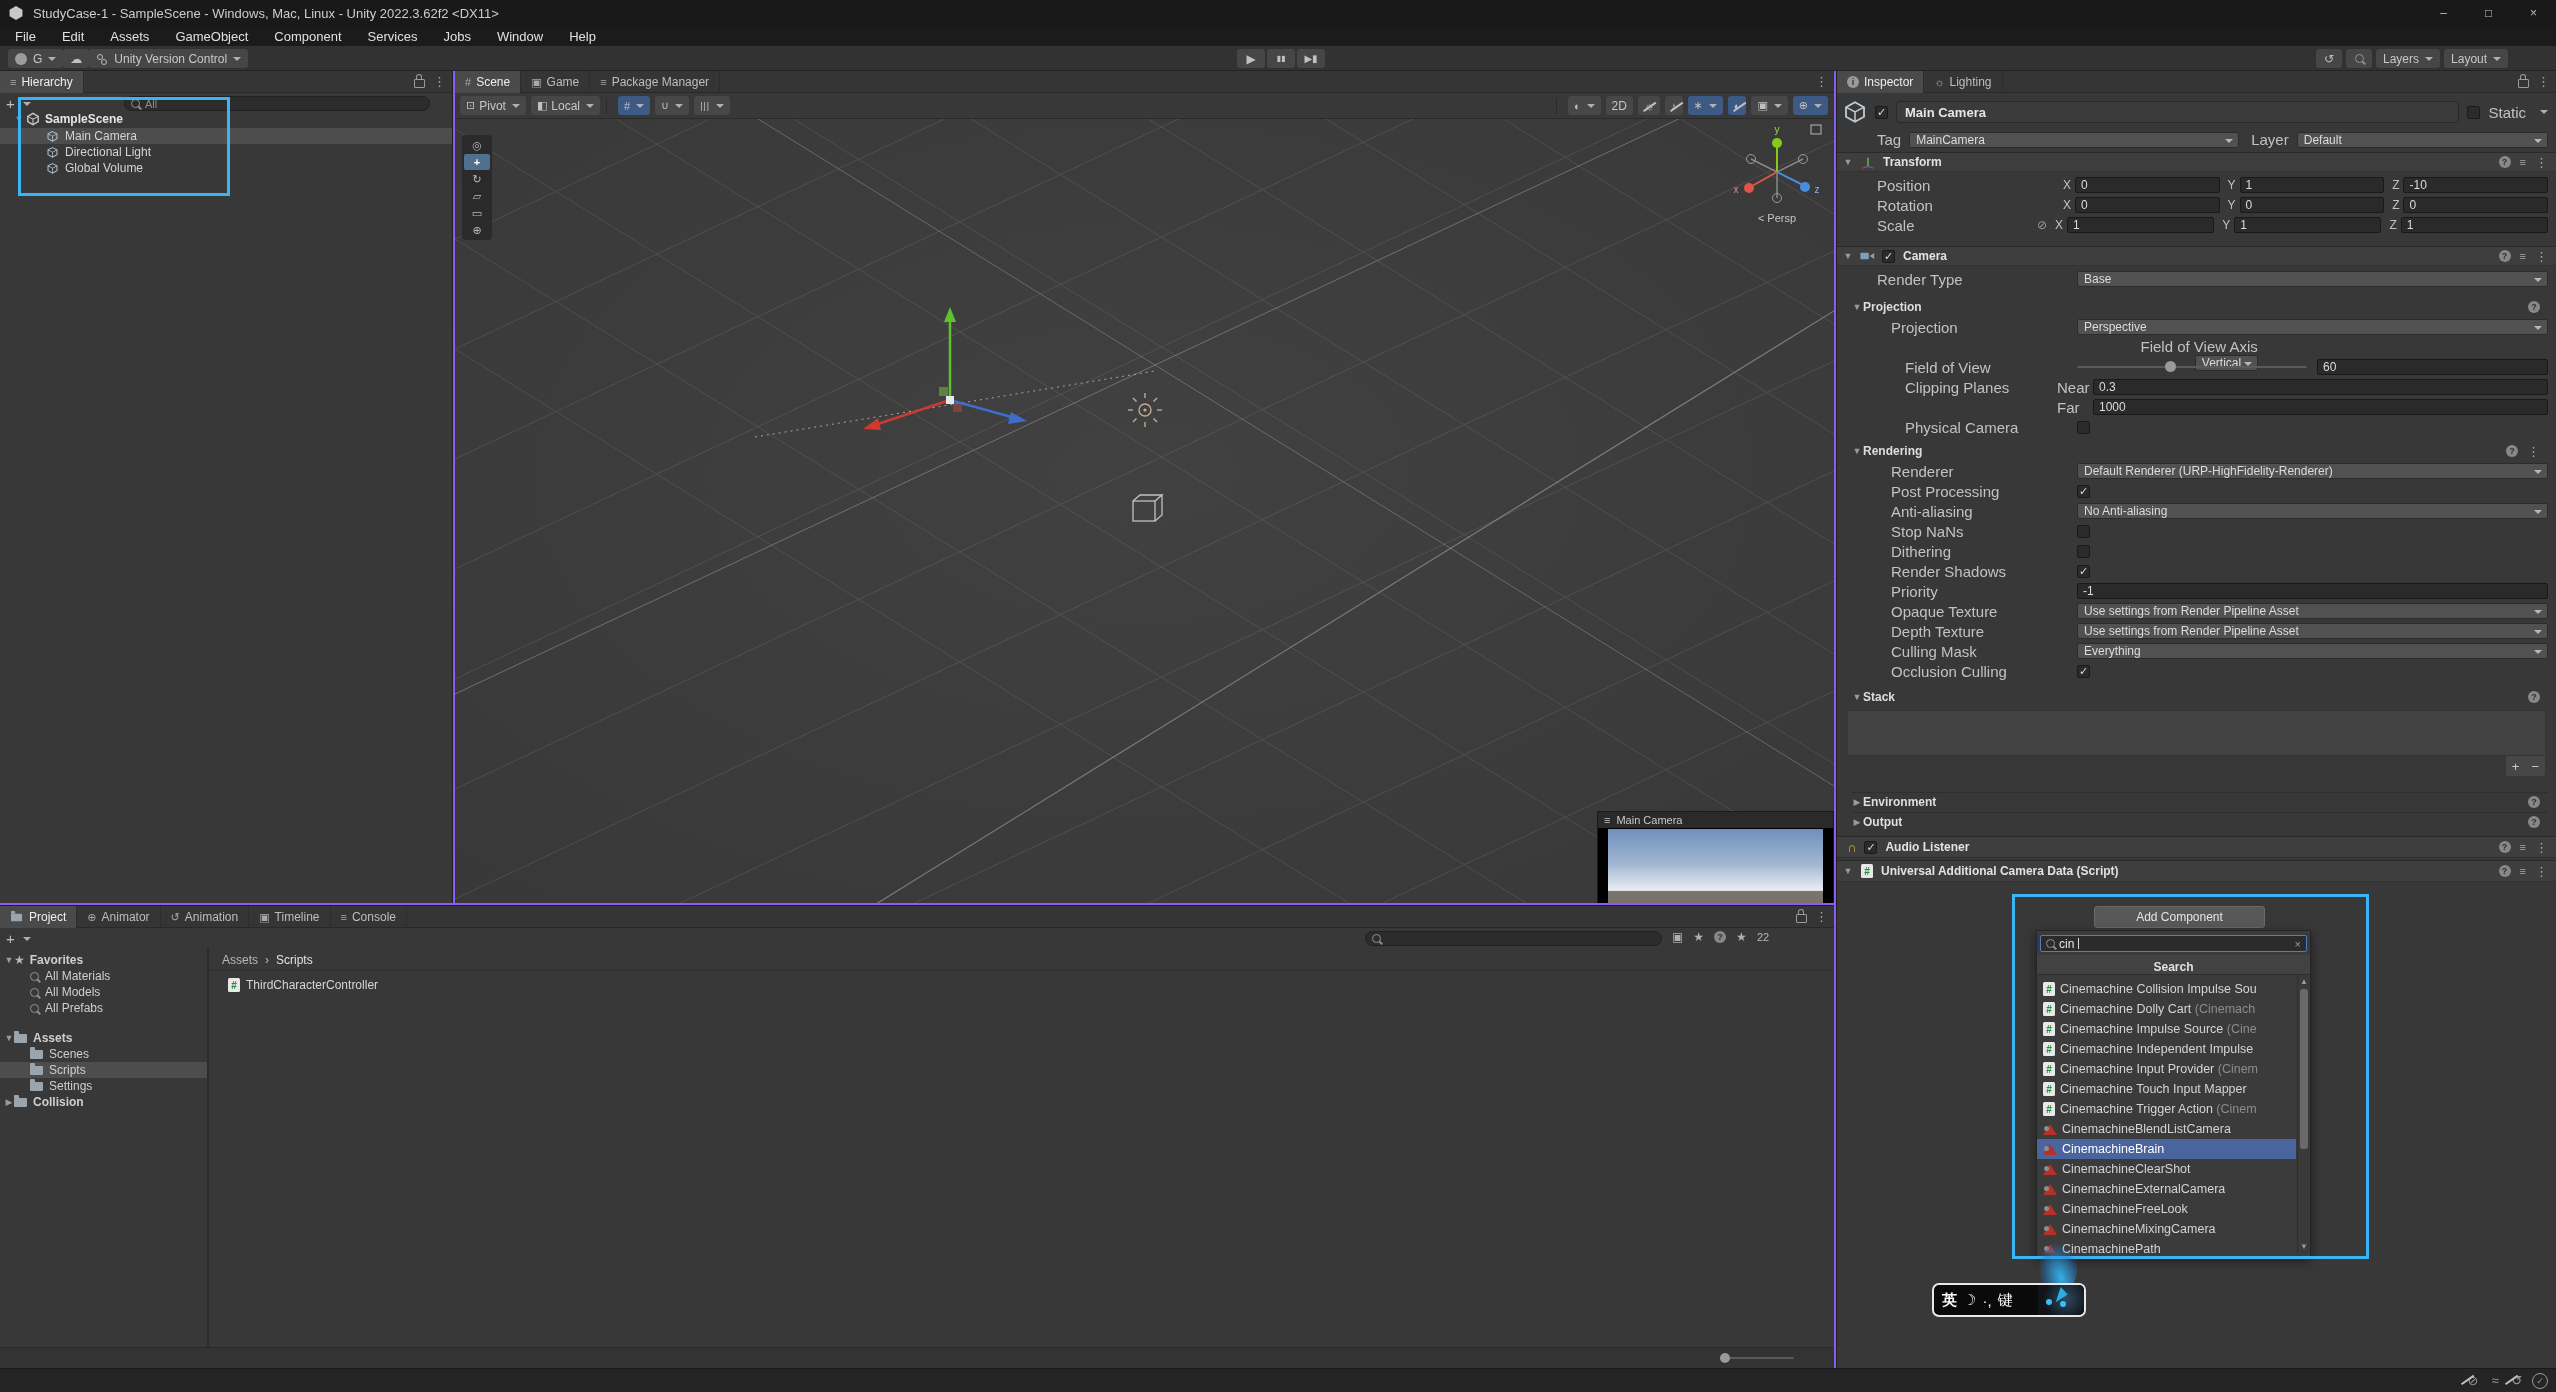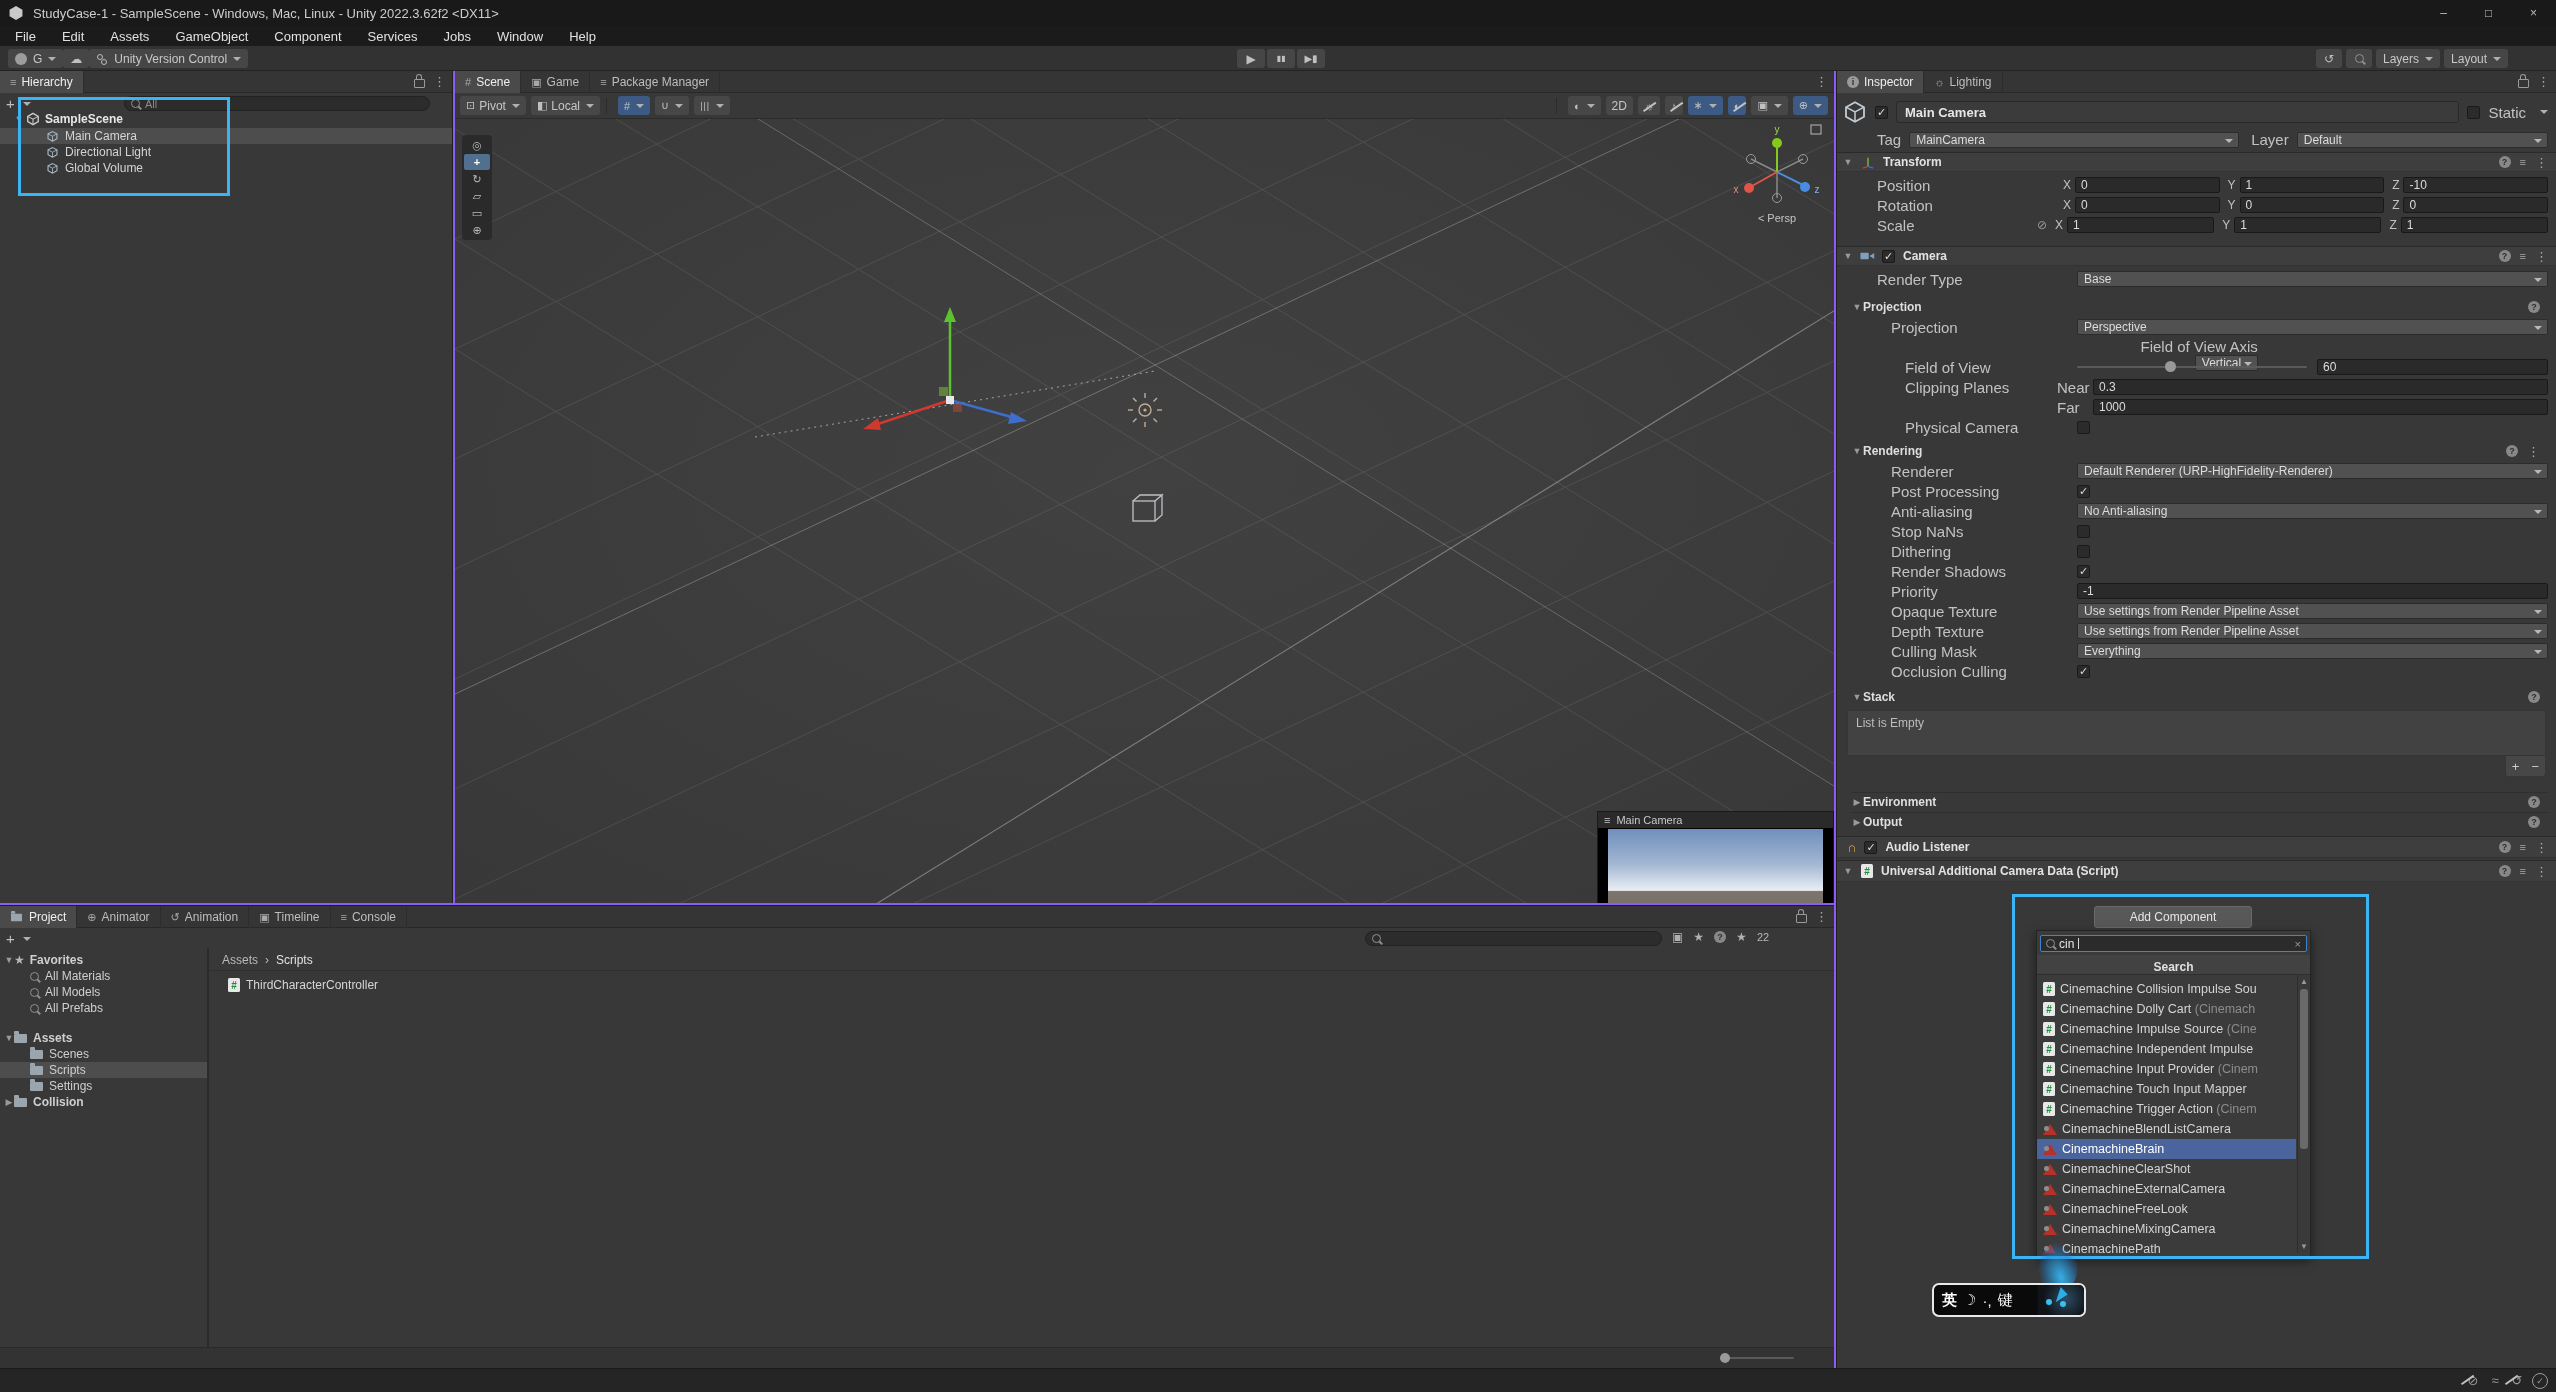--- a/index.html
+++ b/index.html
@@ -674,23 +674,20 @@
     </div>
 
     <div class="irow" style="top:617px;left:14px;">
       <span class="subfold">▼</span>
       <span style="font-weight:bold;color:#dedede;">Stack</span>
       <div class="hicons">
           <span class="qm">?</span>
         </div>
     </div>
     <div class="stackbox" style="left:10px;top:639px;right:10px;height:46px;">
-      <div class="flex" style="height:23px;padding-left:8px;box-sizing:border-box;">
-        <span style="color:#bdbdbd;">List is Empty</span>
-      </div>
     </div>
     <div class="abs flex" style="right:10px;top:685px;height:20px;background:#474747;border:1px solid #363636;border-top:none;border-radius:0 0 3px 3px;padding:0 6px;gap:12px;">
       <span style="color:#cfcfcf;font-size:13px;">+</span>
       <span style="color:#cfcfcf;font-size:13px;">−</span>
     </div>
 
     <div class="irow" style="top:721px;left:14px;border-top:1px solid #2f2f2f;">
       <span class="subfold">▶</span>
       <span style="font-weight:bold;color:#dedede;">Environment</span>
       <div class="hicons">
@@ -722,21 +719,21 @@
           <span>#</span>
         </span>
       <span class="nm">Universal Additional Camera Data (Script)</span>
       <div class="hicons">
         <span class="qm">?</span>
         <span>≡</span>
         <span class="kebab">⋮</span>
       </div>
     </div>
 
-    <div class="acp-btn" style="left:257px;top:835px;width:158px;">
+    <div class="acp-btn" style="left:257px;top:835px;width:171px;">
       <span>Add Component</span>
     </div>
 
     <div class="acp" style="left:199px;top:859px;width:273px;height:325px;">
       <div class="acp-search" style="left:3px;top:4px;right:3px;">
         <span class="mag"></span>
         <span style="color:#e4e4e4;font-size:12px;">cin</span>
         <span class="caretline"></span>
         <span style="margin-left:auto;color:#9a9a9a;font-size:11px;">×</span>
       </div>

